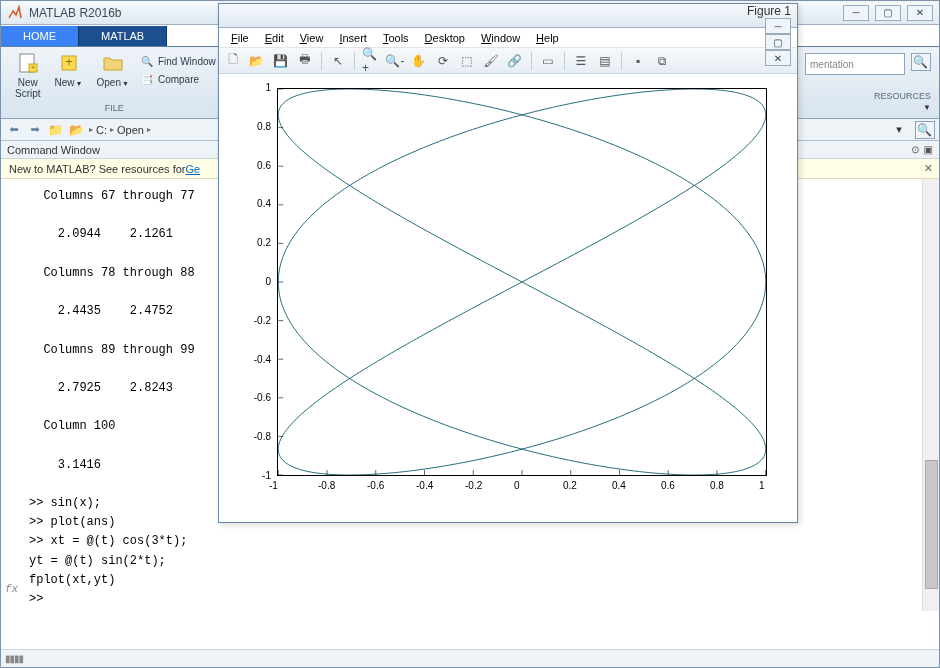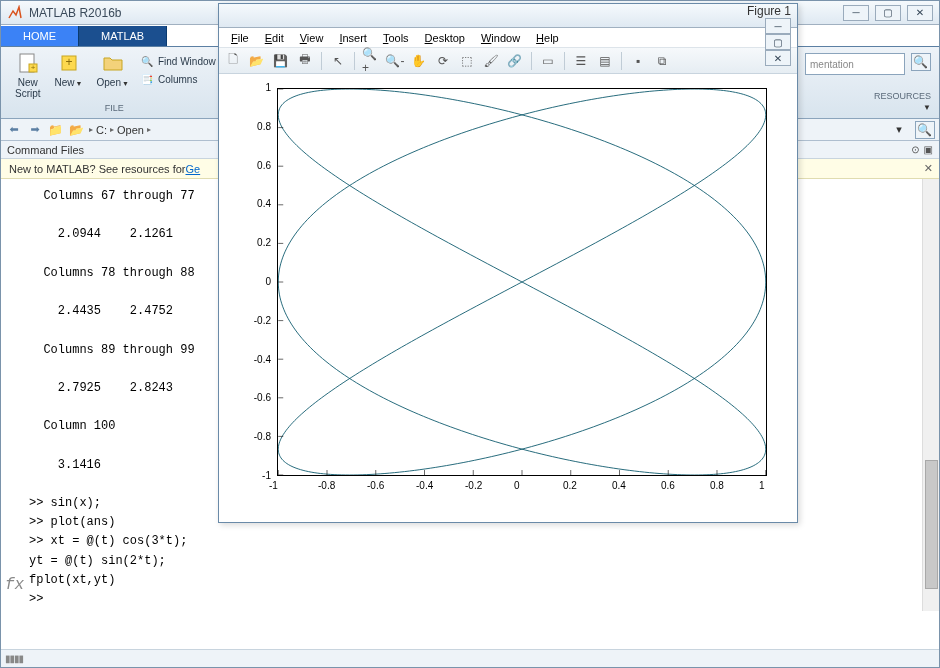--- a/index.html
+++ b/index.html
@@ -39,21 +39,21 @@
 .crumb-sep { color: #666; font-size: 8px; }
 
 
 .cmd-title { height: 18px; background: #eef3f8; border-bottom: 1px solid #c8d4de; padding: 0 6px; display: flex; align-items: center; font-size: 11px; color: #333; justify-content: space-between; }
 .cmd-title .tools { display: flex; gap: 4px; font-size: 10px; color: #555; }
 .cmd-banner { height: 20px; background: #fffde6; border-bottom: 1px solid #e0dcb0; padding: 0 8px; display: flex; align-items: center; font-size: 11px; color: #333; position: relative; }
 .cmd-banner a { color: #0066cc; text-decoration: underline; cursor: pointer; }
 .cmd-banner .close-x { position: absolute; right: 6px; color: #666; cursor: pointer; font-size: 11px; }
 
 .cmd-body { position: relative; font-family: "Courier New", monospace; font-size: 12px; color: #000; padding: 8px 28px; line-height: 1.6; white-space: pre; height: 432px; overflow: hidden; }
-.fx-gutter { position: absolute; left: 4px; bottom: 12px; font-style: italic; color: #888; font-size: 16px; }
+.fx-gutter { position: absolute; left: 4px; bottom: 12px; font-style: italic; color: #888; font-size: 11px; }
 .scrollbar-v { position: absolute; right: 0; top: 0; width: 17px; height: 100%; background: #f0f0f0; border-left: 1px solid #ddd; }
 .scrollbar-v .thumb { position: absolute; left: 2px; width: 13px; background: #c8c8c8; border: 1px solid #a8a8a8; }
 
 .status-bar { position: absolute; bottom: 0; left: 0; right: 0; height: 18px; background: #eef3f8; border-top: 1px solid #c8d4de; display: flex; align-items: center; padding: 0 4px; }
 .status-grip { font-size: 10px; color: #888; letter-spacing: -1px; }
 
 
 .figure-window { position: absolute; left: 218px; top: 3px; width: 580px; height: 520px; background: #fff; border: 1px solid #6a8aa8; box-shadow: 2px 2px 6px rgba(0,0,0,0.15); z-index: 10; }
 .fig-title-bar { height: 24px; background: linear-gradient(#f5f9fc,#dfe9f2); border-bottom: 1px solid #a0b0c0; display: flex; align-items: flex-end; padding: 0 6px; flex-direction: column; }
 .fig-title-bar .title { flex: 1; font-size: 12px; color: #333; }
@@ -120,21 +120,21 @@
             </span>
           <span><span>Open</span><span class="drop-arrow">▼</span></span>
         </div>
         <div style="display:flex;flex-direction:column;gap:2px;padding-top:4px">
           <div class="rbtn-small">
               <span class="ic">🔍</span>
               <span>Find Window</span>
             </div>
           <div class="rbtn-small">
               <span class="ic">📑</span>
-              <span>Columns</span>
+              <span>Compare</span>
             </div>
         </div>
       </div>
       <div class="group-label">FILE</div>
     </div>
     <div style="flex:1"></div>
     <div style="display:flex;flex-direction:column;align-items:flex-end;padding-right:4px">
       <div style="display:flex;align-items:center">
         <div class="search-box">
             <span>mentation</span>
@@ -159,21 +159,21 @@
     <span class="crumb">Open</span>
     <span class="crumb-sep">▸</span>
     <div style="flex:1"></div>
     <span class="nav-btn" style="color:#333">▾</span>
     <div class="search-icon" style="margin-left:4px">
         <span>🔍</span>
       </div>
   </div>
 
   <div class="cmd-title">
-    <span>Command Files</span>
+    <span>Command Window</span>
     <span class="tools">
       <span>⊙</span>
       <span>▣</span>
     </span>
   </div>
   <div class="cmd-banner">
     <span>New to MATLAB? See resources for </span>
       <a>Ge</a>
     <span class="close-x">✕</span>
   </div>

